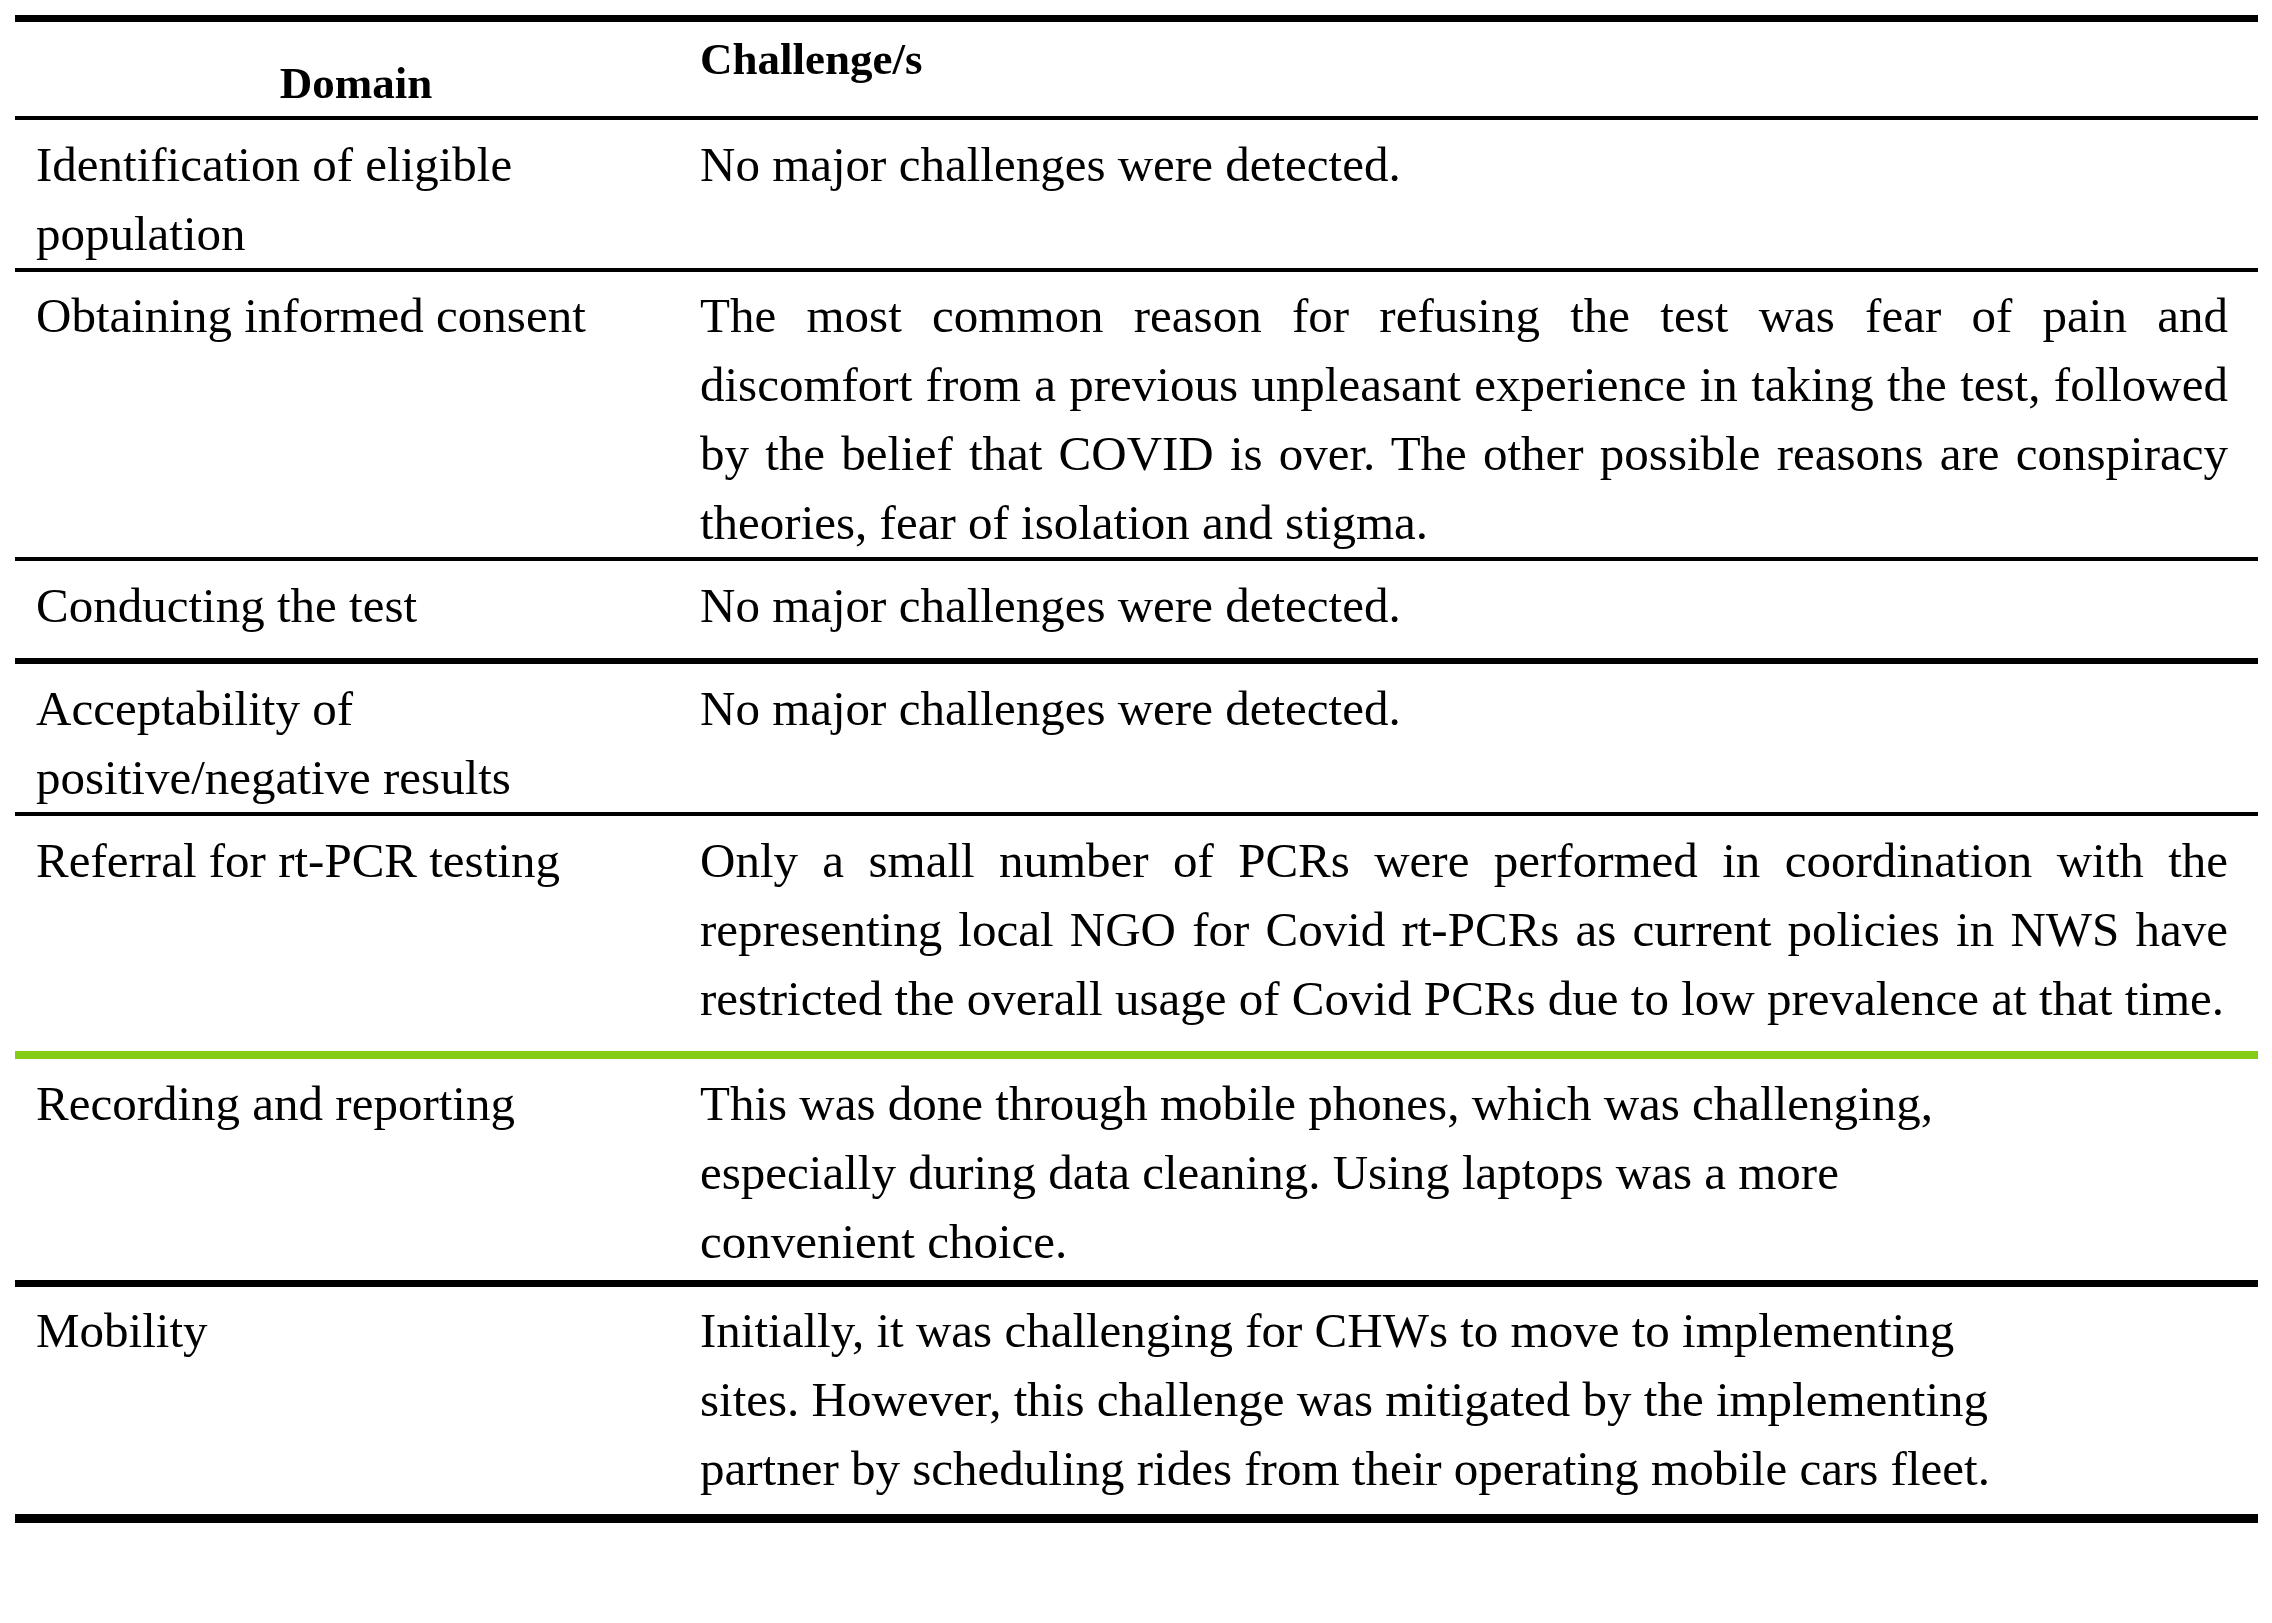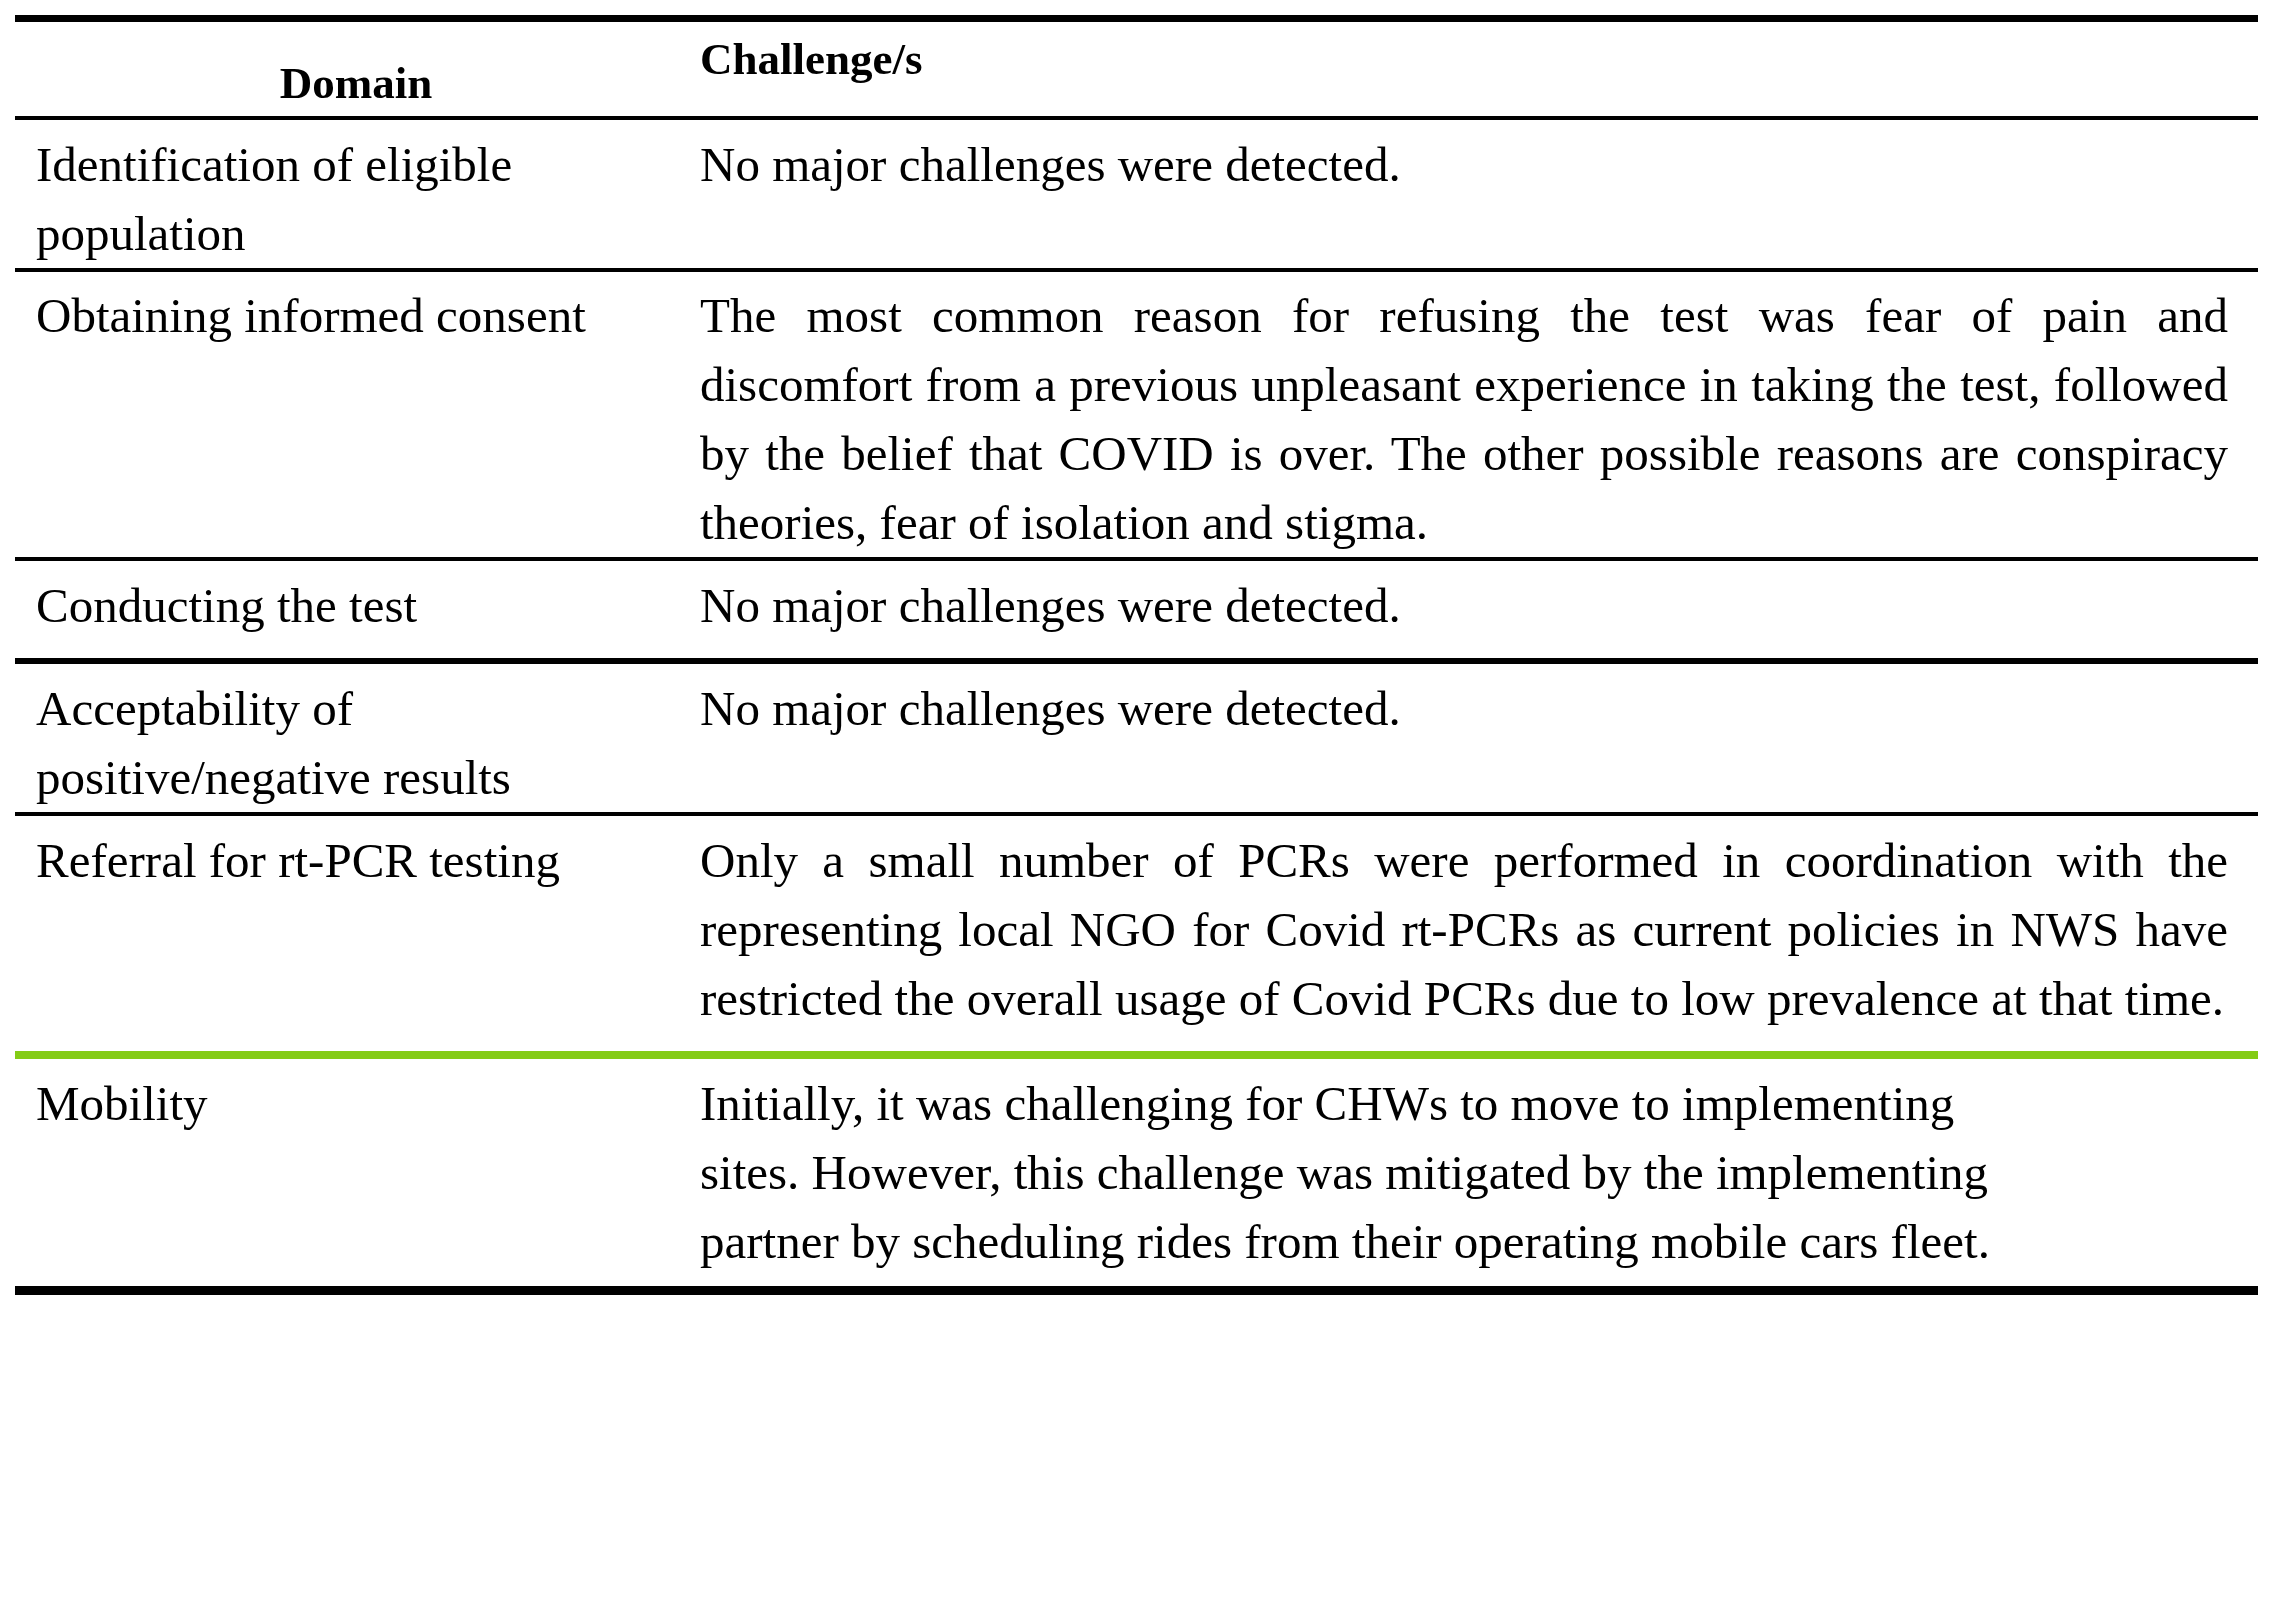--- a/index.html
+++ b/index.html
@@ -109,20 +109,26 @@
         <td class="challenge-cell">No major challenges were detected.</td>
       </tr>
       <tr class="r4">
         <td class="domain-cell">Acceptability of positive/negative results</td>
         <td class="challenge-cell">No major challenges were detected.</td>
       </tr>
       <tr class="r5">
         <td class="domain-cell">Referral for rt-PCR testing</td>
         <td class="challenge-cell justify">Only a small number of PCRs were performed in coordination with the representing local NGO for Covid rt-PCRs as current policies in NWS have restricted the overall usage of Covid PCRs due to low prevalence at that time.</td>
       </tr>
+      <tr class="r7">
+        <td class="domain-cell">Recording and reporting</td>
+        <td class="challenge-cell prewrap">This was done through mobile phones, which was challenging,
+especially during data cleaning. Using laptops was a more
+convenient choice.</td>
+      </tr>
       <tr class="r8">
         <td class="domain-cell">Mobility</td>
         <td class="challenge-cell prewrap">Initially, it was challenging for CHWs to move to implementing
 sites. However, this challenge was mitigated by the implementing
 partner by scheduling rides from their operating mobile cars fleet.</td>
       </tr>
     </tbody>
   </table>
 </div>
 

